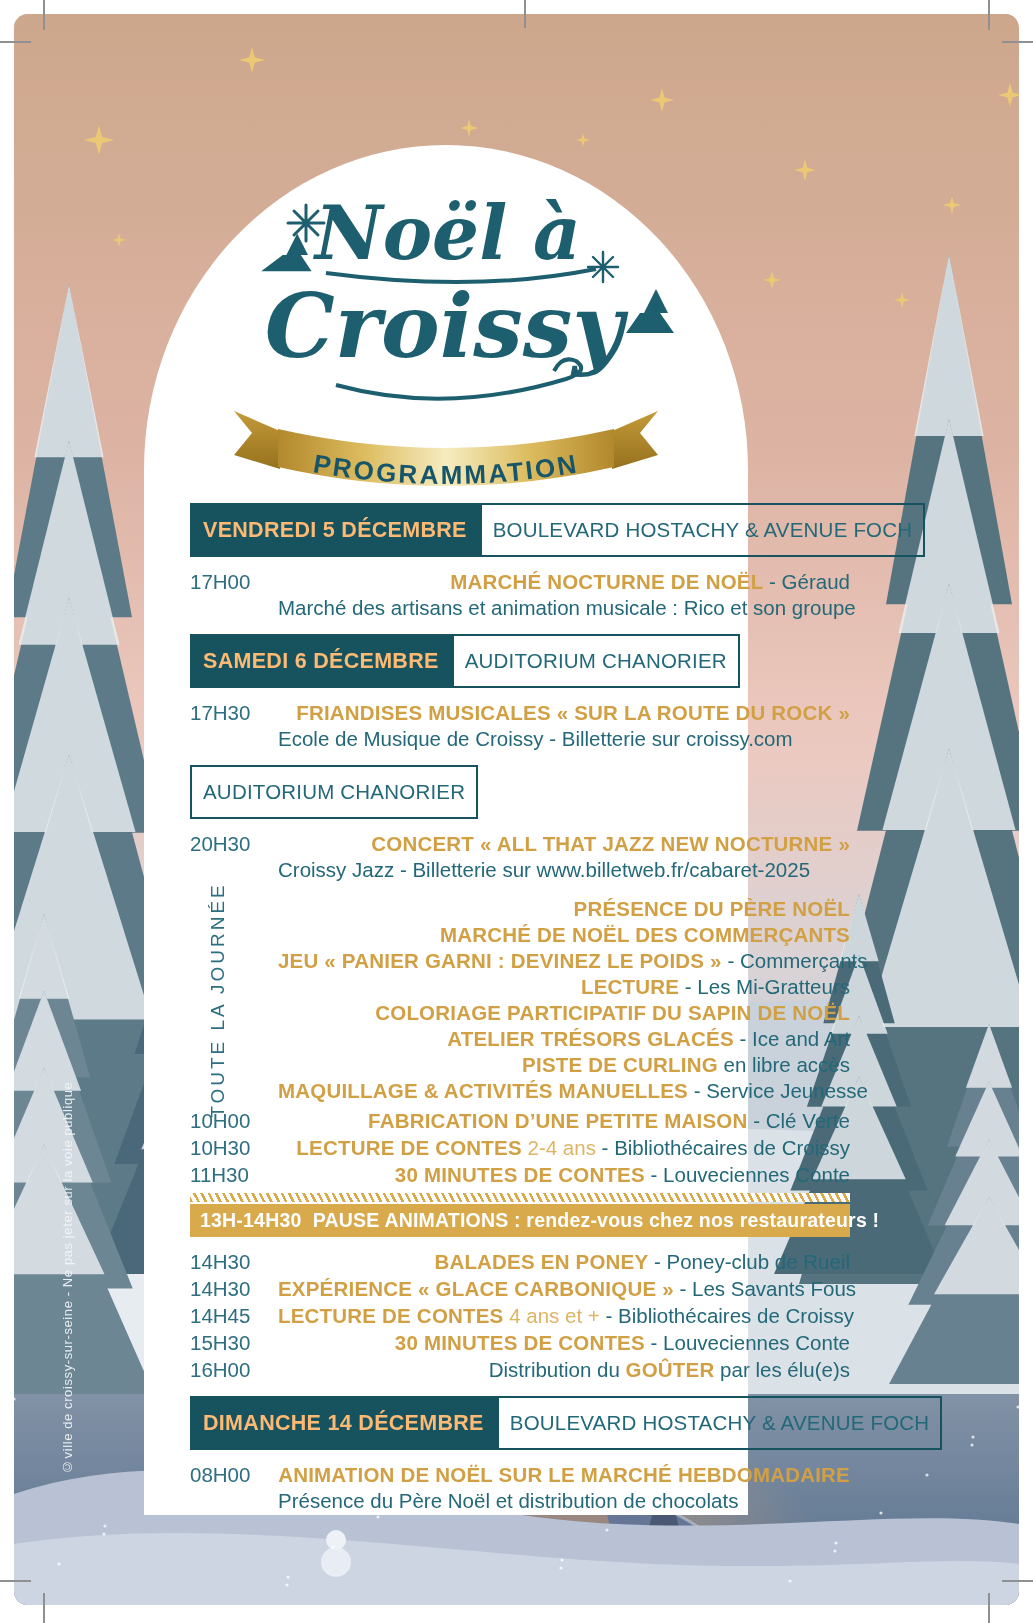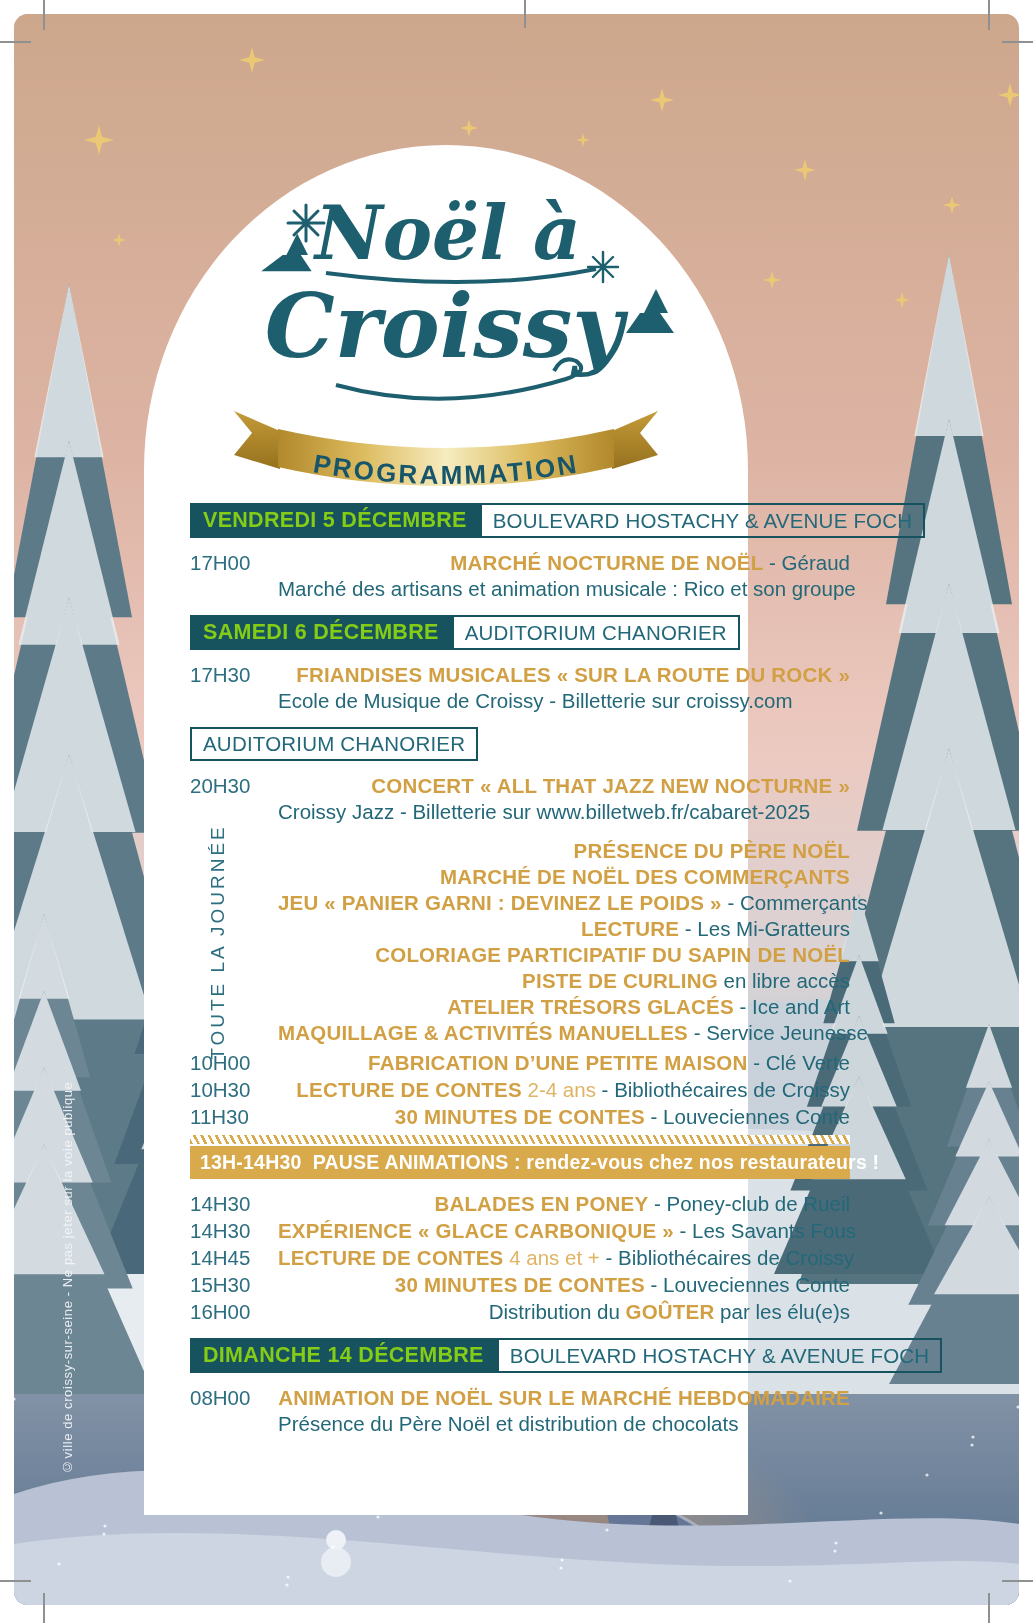--- a/index.html
+++ b/index.html
@@ -32,26 +32,26 @@
     position:absolute;left:144px;top:145px;width:604px;height:1370px;
     background:#ffffff;
     border-radius:372px 372px 0 0 / 400px 400px 0 0;
   }
   .logo-wrap{position:absolute;top:16px;left:50%;transform:translateX(-50%);}
   .ribbon-wrap{position:absolute;top:258px;left:50%;transform:translateX(-50%);}
   .schedule{position:absolute;left:46px;top:358px;width:660px;}
   .sec{margin-bottom:13px;}
   .sec-header{display:flex;align-items:stretch;margin-bottom:11px;}
   .day{
-    background:var(--teal-dark);color:#84cc16;font-weight:bold;font-size:21.5px;
+    background:var(--teal-dark);color:#fdba74;font-weight:bold;font-size:21.5px;
     padding:5px 13px;letter-spacing:.3px;white-space:nowrap;display:flex;align-items:center;
   }
   .venue{
     border:2px solid var(--teal-dark);color:var(--teal-mid);font-size:20.5px;
-    padding:3px 11px;display:flex;align-items:center;white-space:nowrap;letter-spacing:.2px;
+    padding:13px 11px;display:flex;align-items:center;white-space:nowrap;letter-spacing:.2px;
   }
   .row{display:flex;line-height:27px;white-space:nowrap;font-size:20.5px;justify-content:space-between;}
   .time{width:88px;flex:0 0 88px;color:var(--teal-time);}
   .t-bold{color:var(--gold);font-weight:bold;letter-spacing:.2px;}
   .t-mid{color:var(--gold-light);}
   .t-reg{color:var(--teal-mid);}
   .desc{
     margin-left:88px;color:var(--teal-mid);font-size:20.5px;line-height:26px;
     margin-bottom:7px;white-space:nowrap;
   }
@@ -323,25 +323,25 @@
           <div class="row">
             <span class="time">&nbsp;</span>
             <span class="line"><span class="t-bold">LECTURE</span><span class="t-reg"> - Les Mi-Gratteurs</span></span>
           </div>
           <div class="row">
             <span class="time">&nbsp;</span>
             <span class="line"><span class="t-bold">COLORIAGE PARTICIPATIF DU SAPIN DE NOËL</span></span>
           </div>
           <div class="row">
             <span class="time">&nbsp;</span>
+            <span class="line"><span class="t-bold">ATELIER TRÉSORS GLACÉS</span><span class="t-reg"> - Ice and Art</span></span>
+          </div>
+          <div class="row">
+            <span class="time">&nbsp;</span>
             <span class="line"><span class="t-bold">PISTE DE CURLING</span><span class="t-reg"> en libre accès</span></span>
-          </div>
-          <div class="row">
-            <span class="time">&nbsp;</span>
-            <span class="line"><span class="t-bold">ATELIER TRÉSORS GLACÉS</span><span class="t-reg"> - Ice and Art</span></span>
           </div>
           <div class="row">
             <span class="time">&nbsp;</span>
             <span class="line"><span class="t-bold">MAQUILLAGE &amp; ACTIVITÉS MANUELLES</span><span class="t-reg"> - Service Jeunesse</span></span>
           </div>
         </div>
         <div class="row">
           <span class="time">10H00</span>
           <span class="line"><span class="t-bold">FABRICATION D’UNE PETITE MAISON</span><span class="t-reg"> - Clé Verte</span></span>
         </div>

